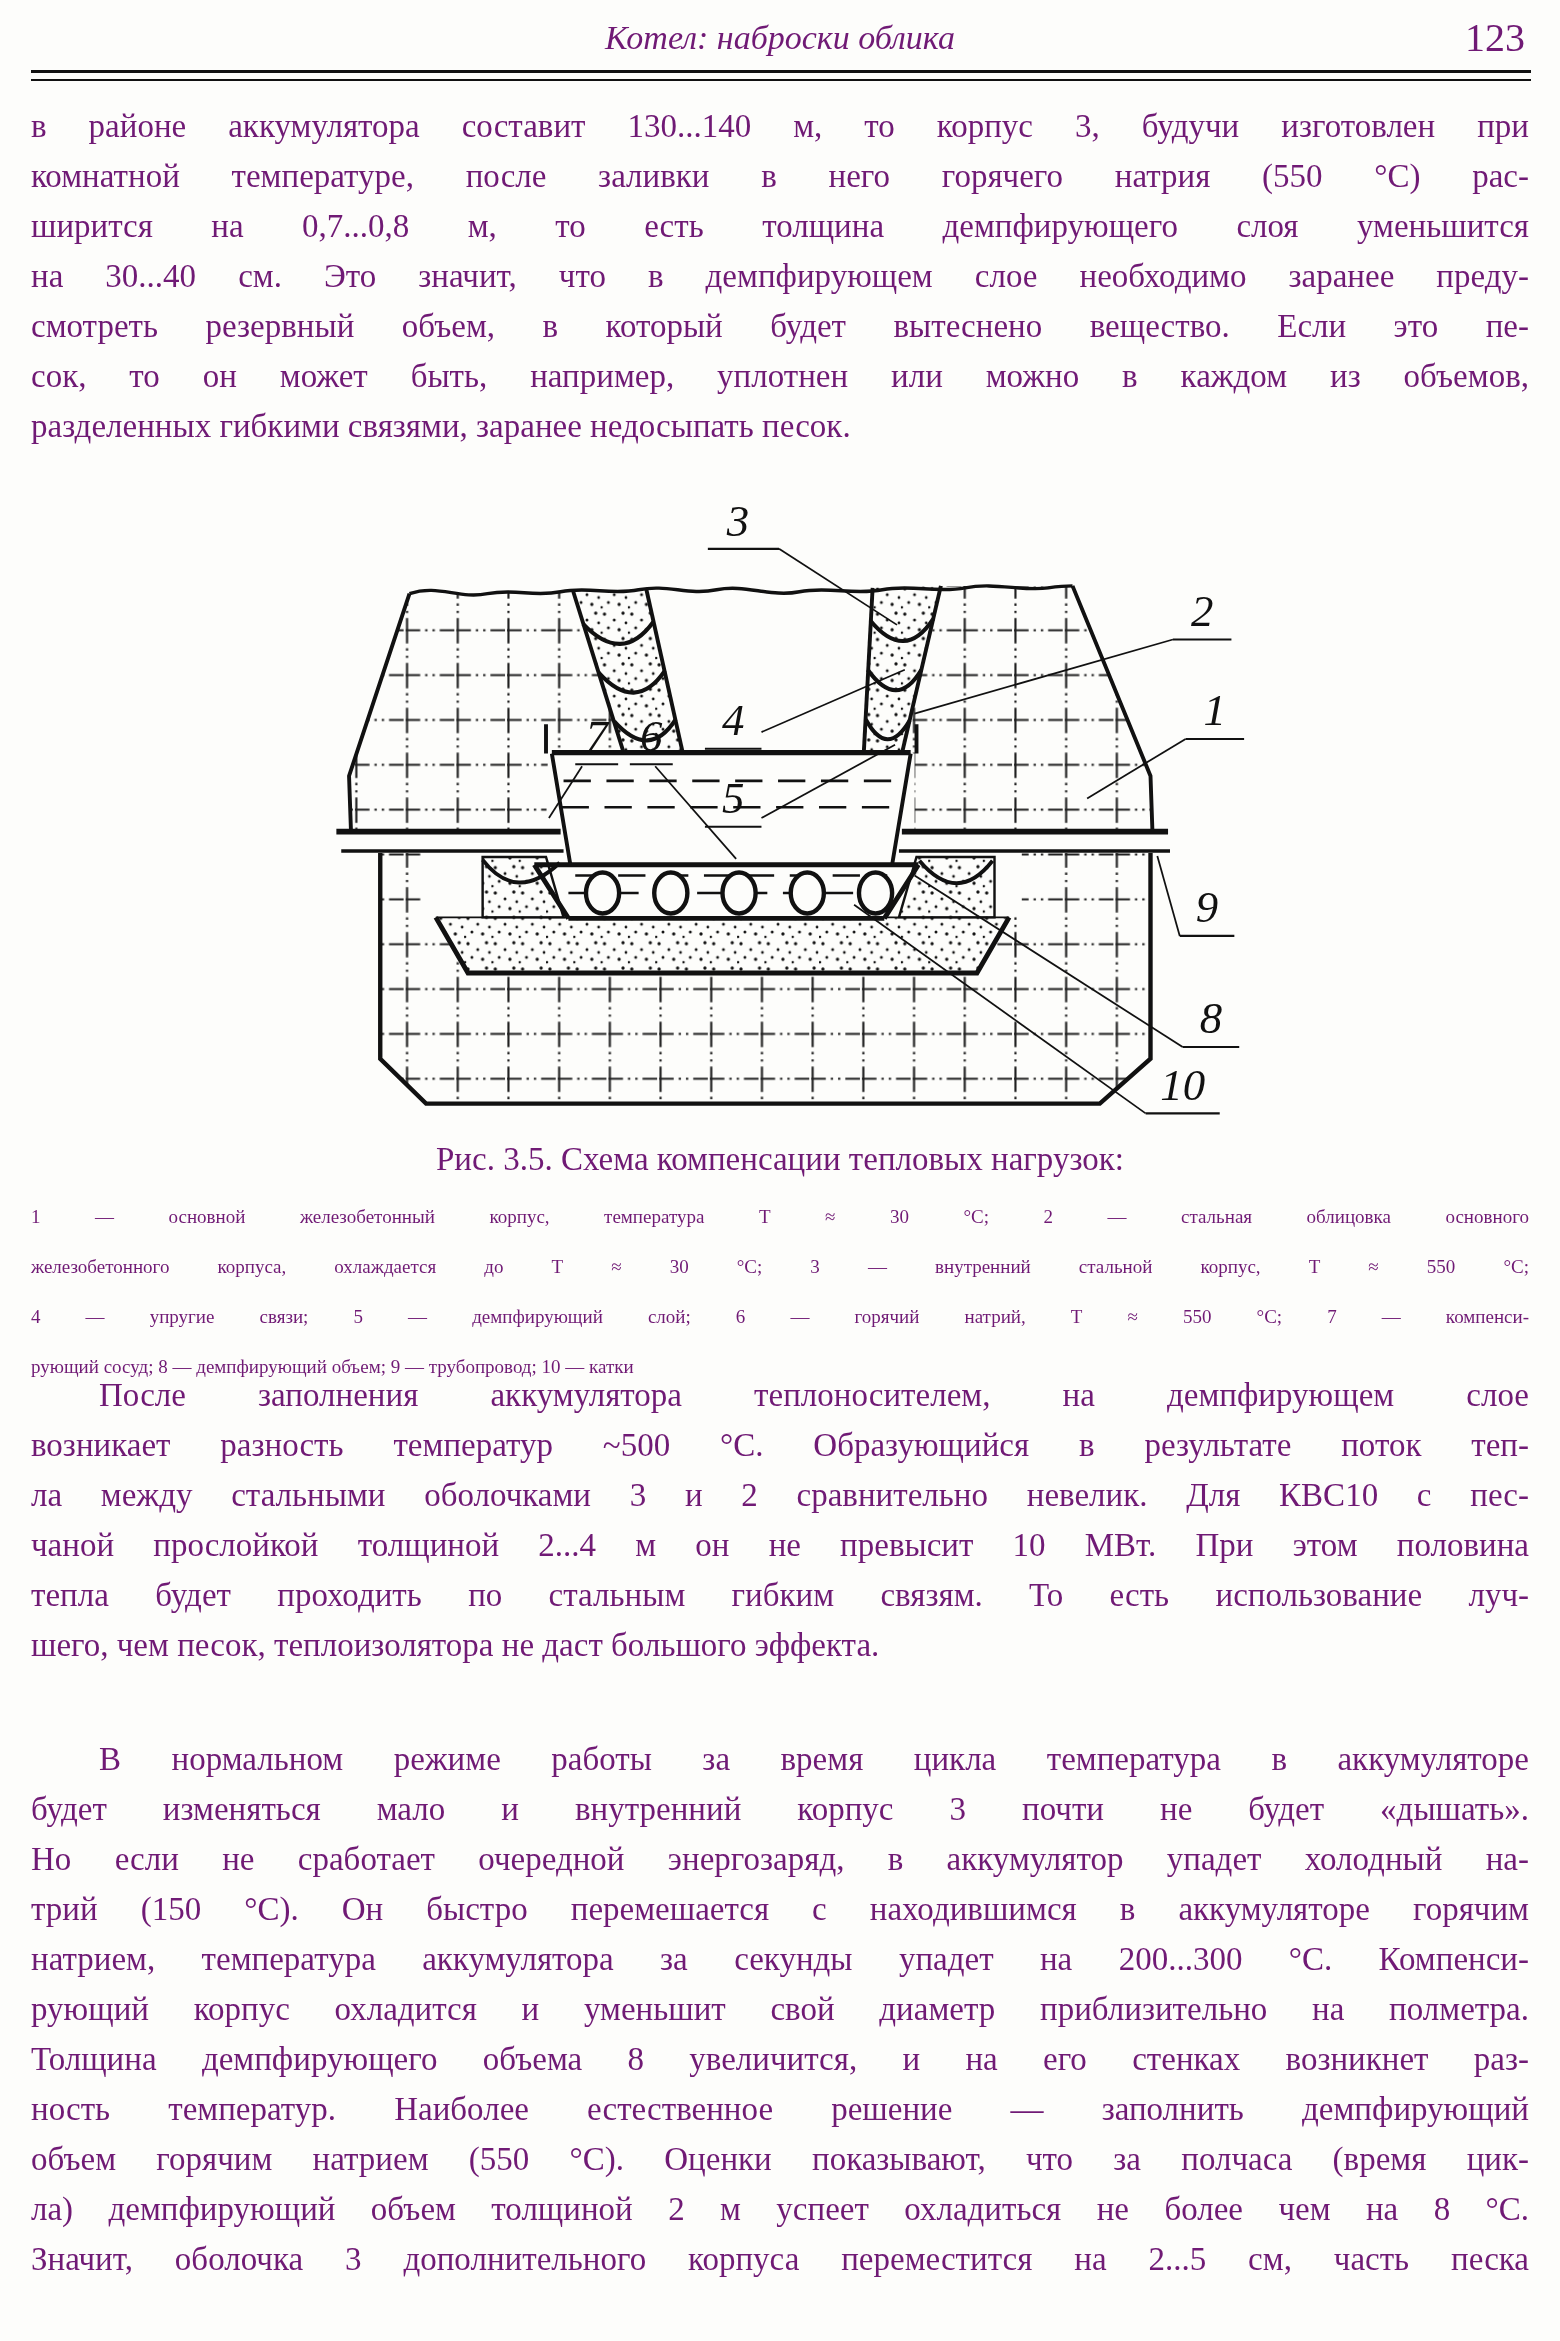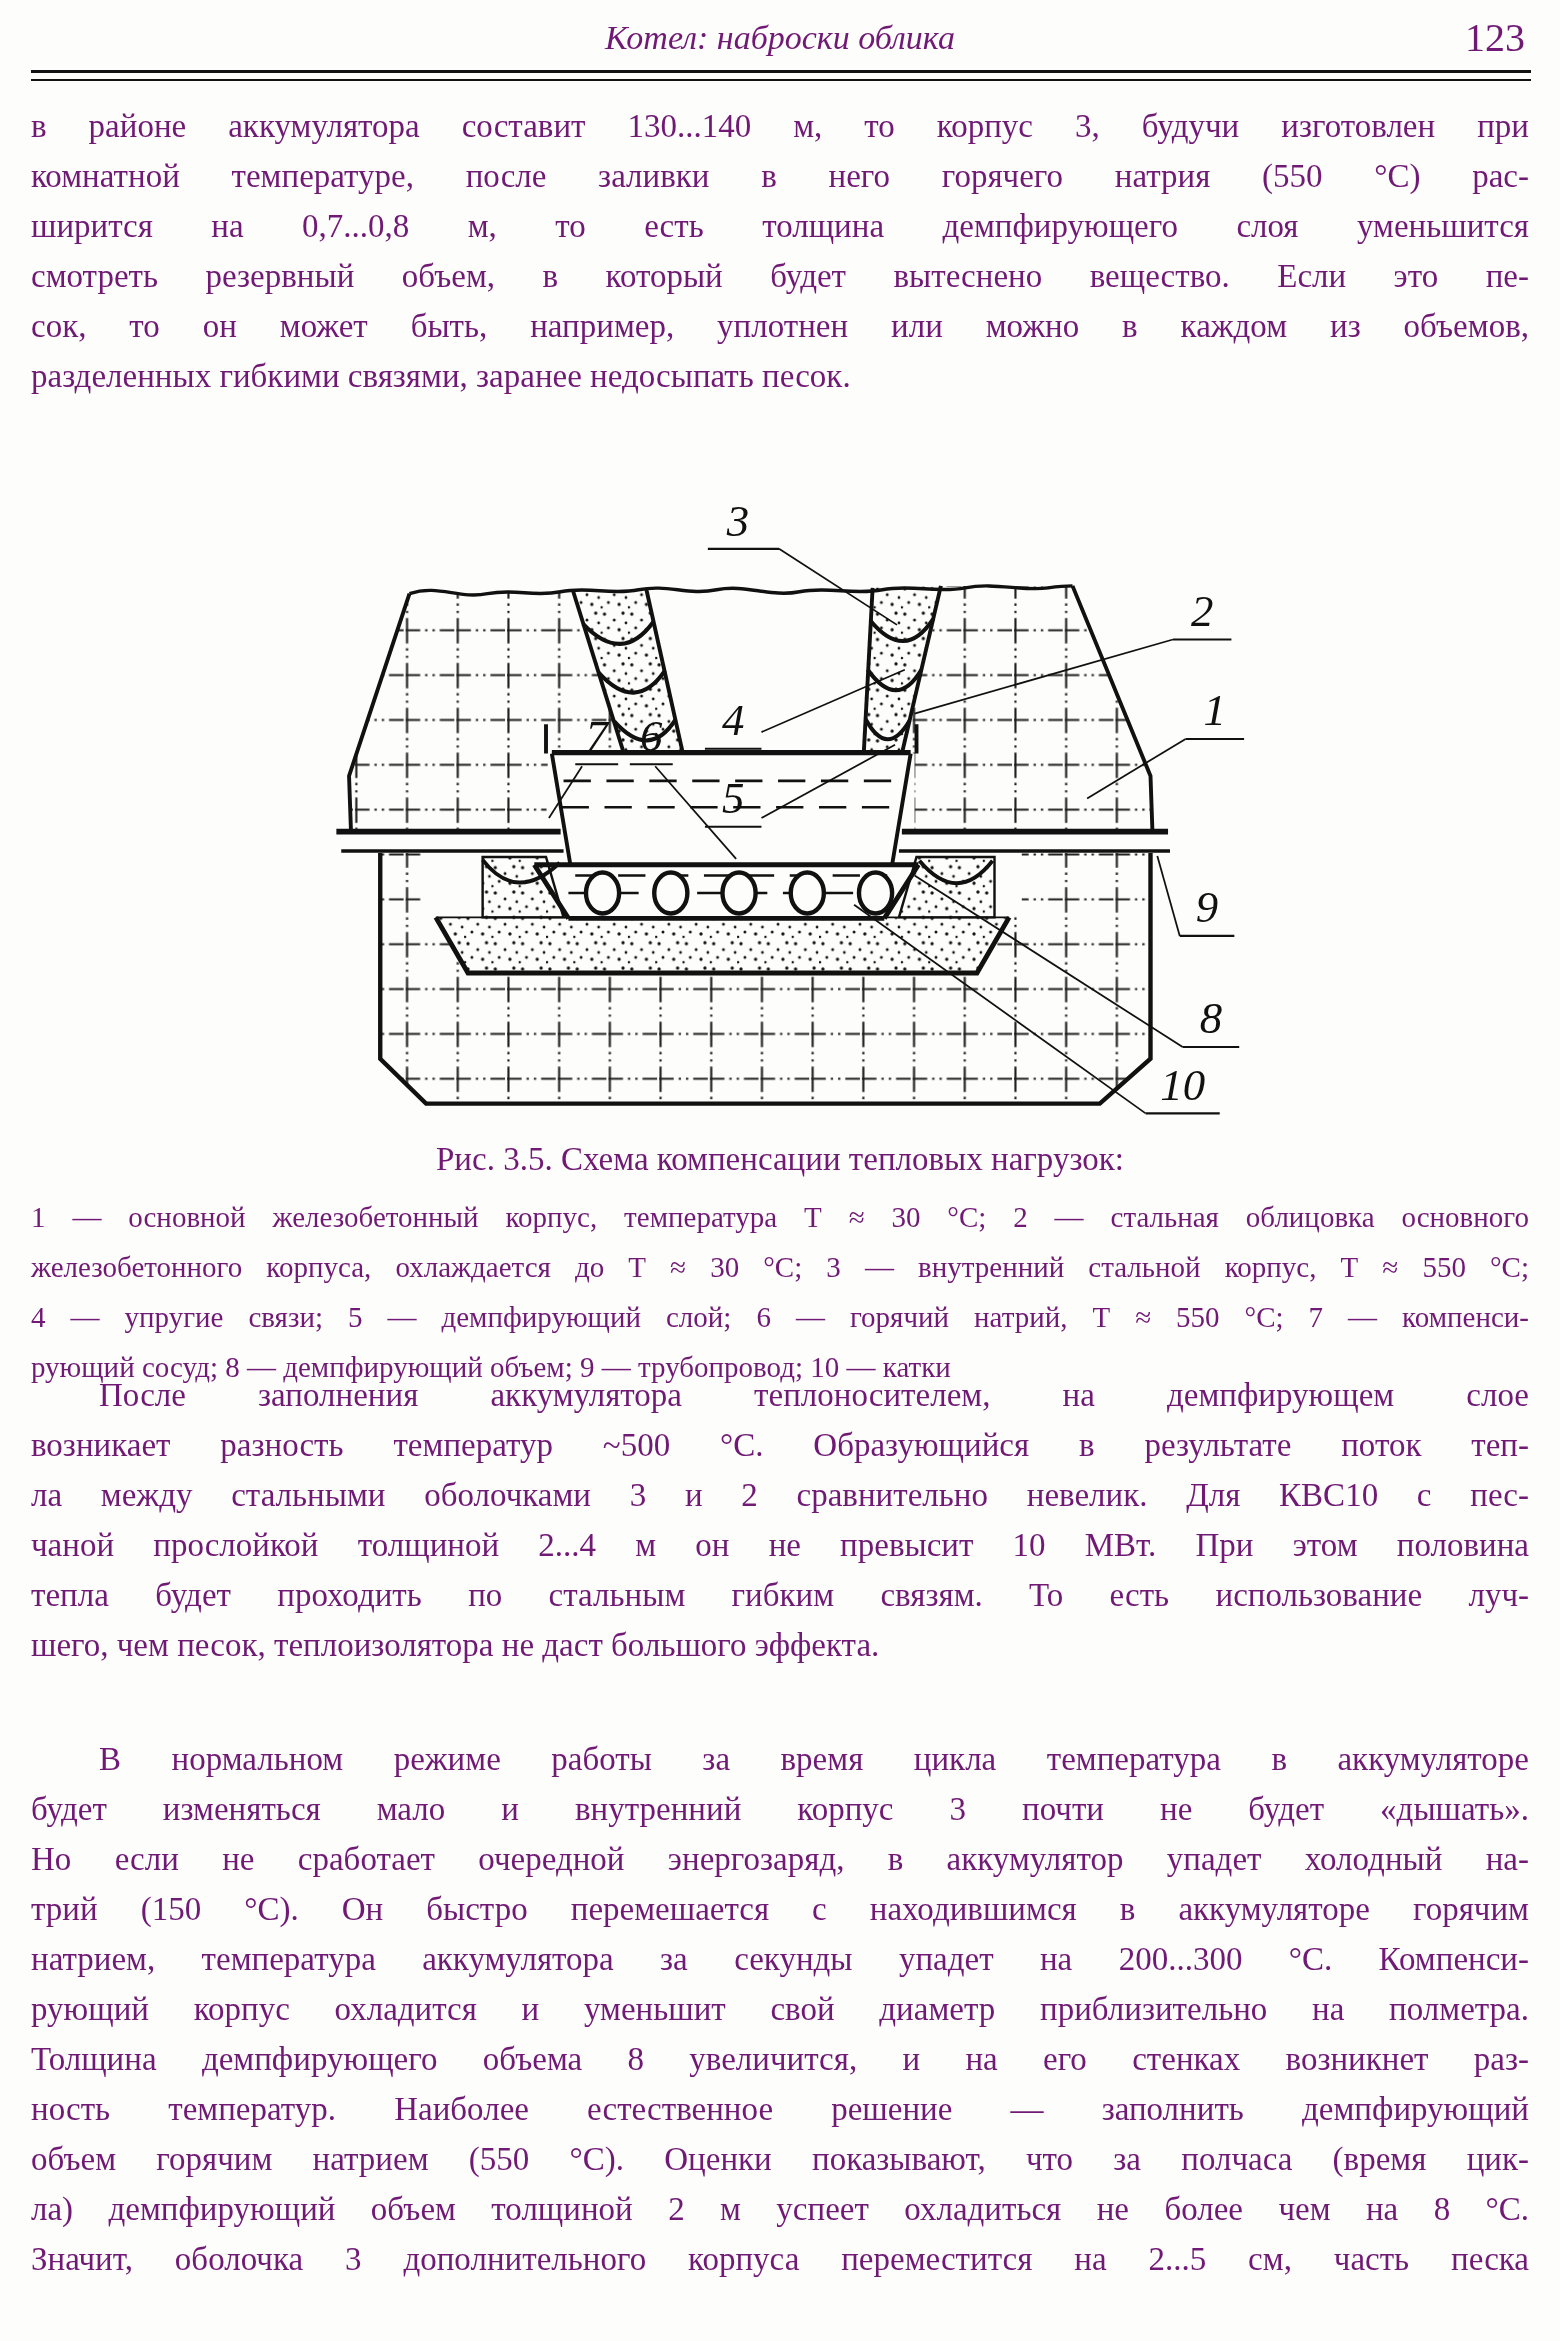--- a/index.html
+++ b/index.html
@@ -30,39 +30,40 @@
     font-size:33px;line-height:50px;
     text-align:justify;text-align-last:justify;
   }
   .ln.end{text-align-last:left;}
   .ln.ind{text-indent:68px;}
   .caption{
     position:absolute;left:31px;width:1498px;top:1137px;
     text-align:center;font-size:33px;line-height:45px;
   }
   .lg{
-    font-size:29px;line-height:50px;
+    font-size:19px;line-height:50px;
     text-align:justify;text-align-last:justify;
   }
   .lg.end{text-align-last:left;}
   .fig{position:absolute;left:0;top:493px;}
 </style>
 </head>
 <body>
 
 <div class="page">
 
   <div class="hdr-title">Котел: наброски облика</div>
   <div class="hdr-num">123</div>
   <div class="hdr-rule"></div>
 
   <div class="block" style="top:101px">
     <div class="ln">в районе аккумулятора составит 130...140 м, то корпус 3, будучи изготовлен при</div>
     <div class="ln">комнатной температуре, после заливки в него горячего натрия (550 °С) рас-</div>
     <div class="ln">ширится на 0,7...0,8 м, то есть толщина демпфирующего слоя уменьшится</div>
+    <div class="ln">на 30...40 см. Это значит, что в демпфирующем слое необходимо заранее преду-</div>
     <div class="ln">смотреть резервный объем, в который будет вытеснено вещество. Если это пе-</div>
     <div class="ln">сок, то он может быть, например, уплотнен или можно в каждом из объемов,</div>
     <div class="ln end">разделенных гибкими связями, заранее недосыпать песок.</div>
   </div>
 
   <svg class="fig" width="1560" height="644" viewBox="0 505 1600 660">
     <defs>
       <pattern id="grid" width="52" height="46" patternUnits="userSpaceOnUse">
         <path d="M0,1.5 H52 M1.5,0 V46" fill="none" stroke="#202020" stroke-width="2.2" stroke-dasharray="15 5 2.5 5 2.5 5"></path>
       </pattern>

